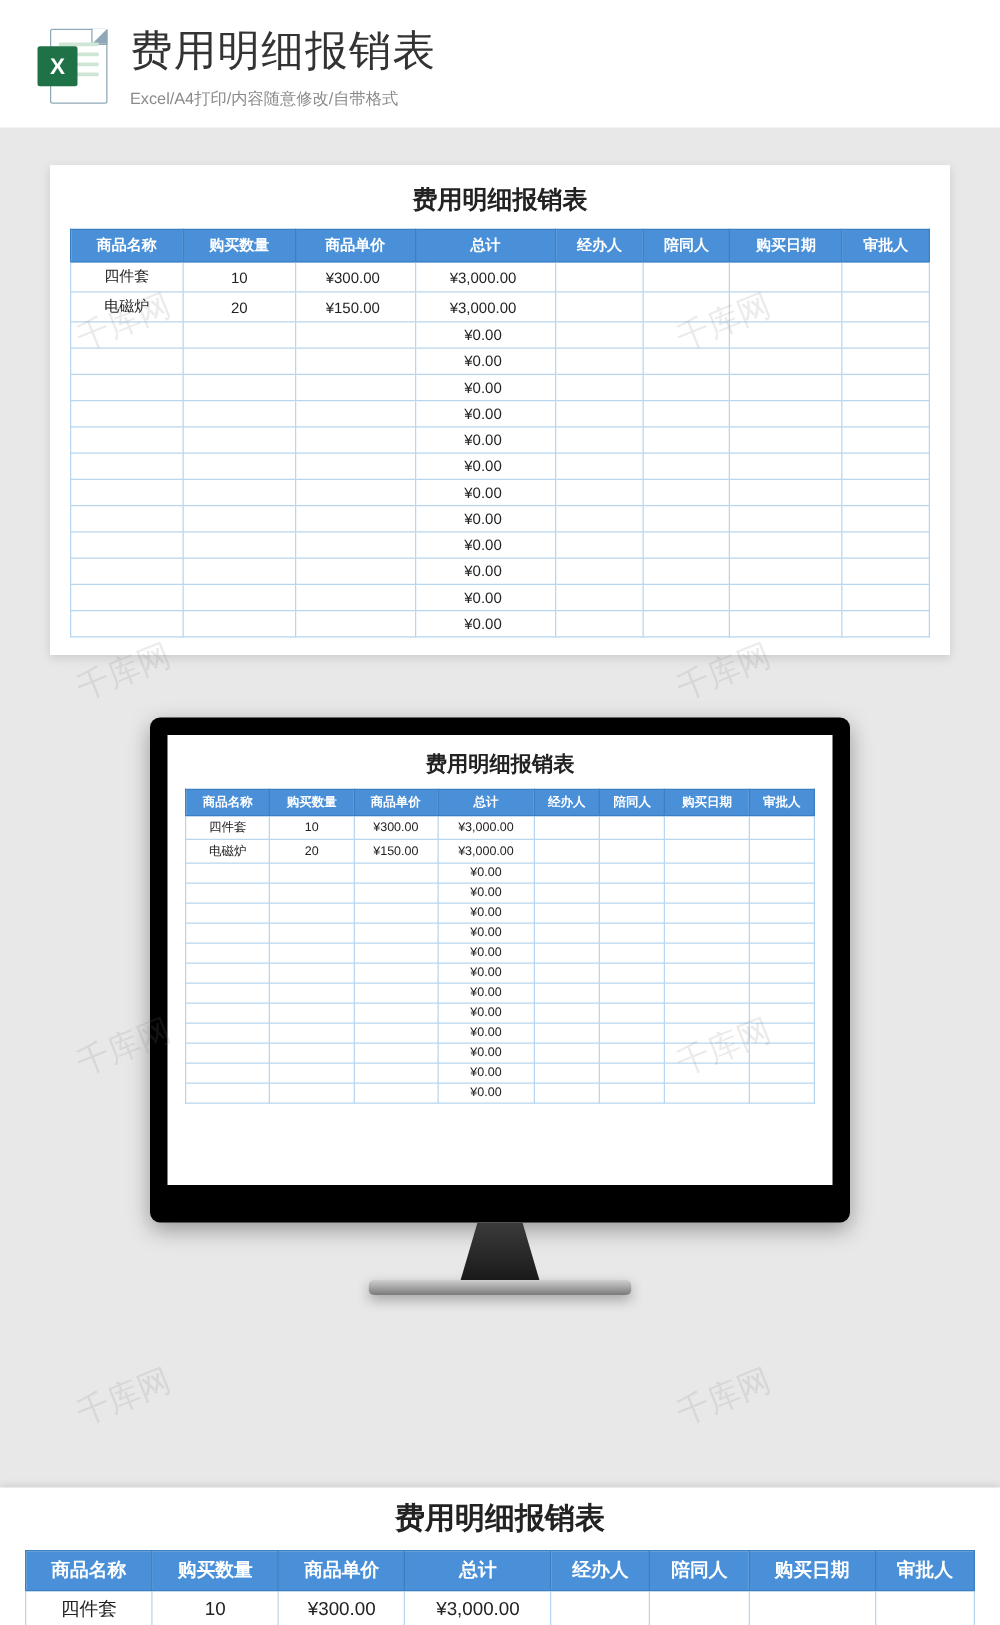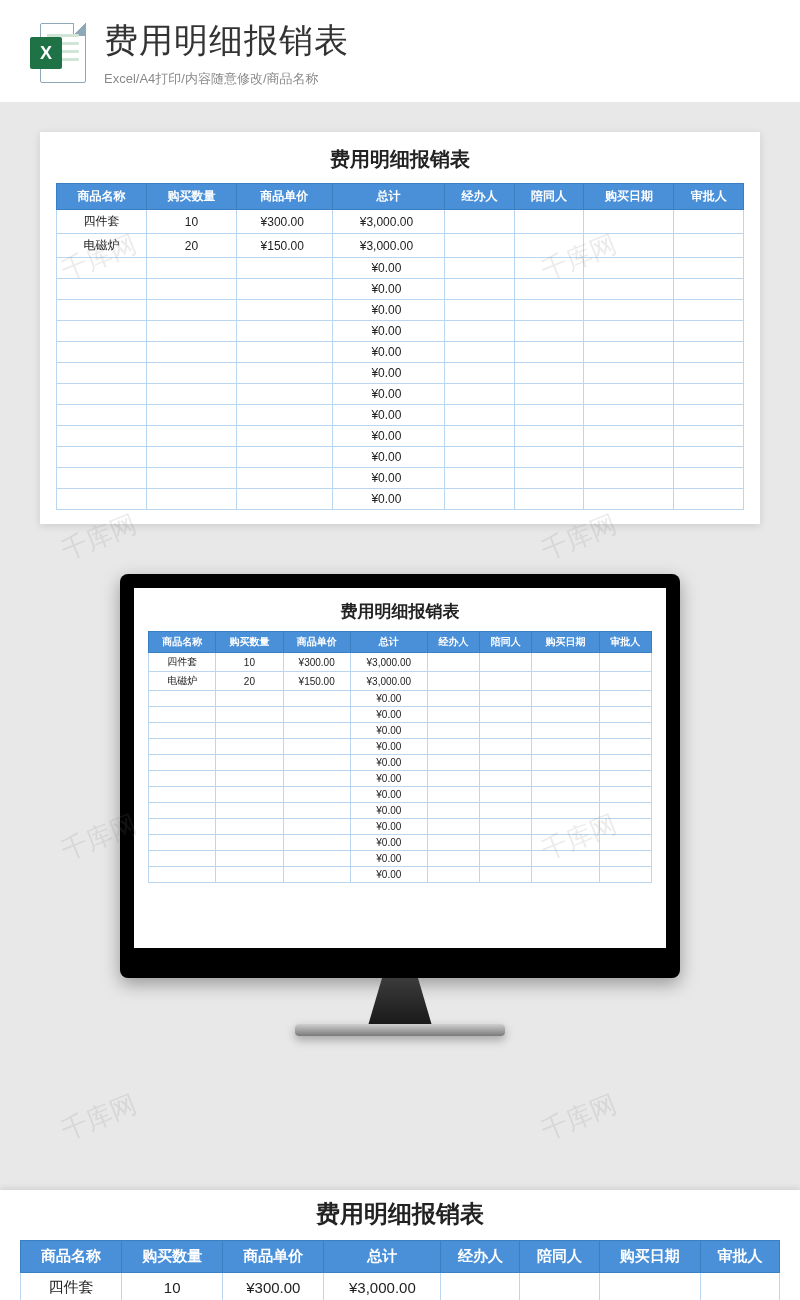--- a/index.html
+++ b/index.html
@@ -169,21 +169,21 @@
           <span></span>
           <span></span>
           <span></span>
           <span></span>
         </div>
       </div>
     <div class="badge">X</div>
   </div>
   <div class="header-text">
     <div class="header-title">费用明细报销表</div>
-    <div class="header-sub">Excel/A4打印/内容随意修改/商品名称</div>
+    <div class="header-sub">Excel/A4打印/内容随意修改/自带格式</div>
   </div>
 </div>
 
 <div class="preview-card">
   <div class="sheet-title">费用明细报销表</div>
   <table class="sheet-table">
     <thead>
         <tr id="thead-1">
           <th>商品名称</th>
           <th>购买数量</th>

